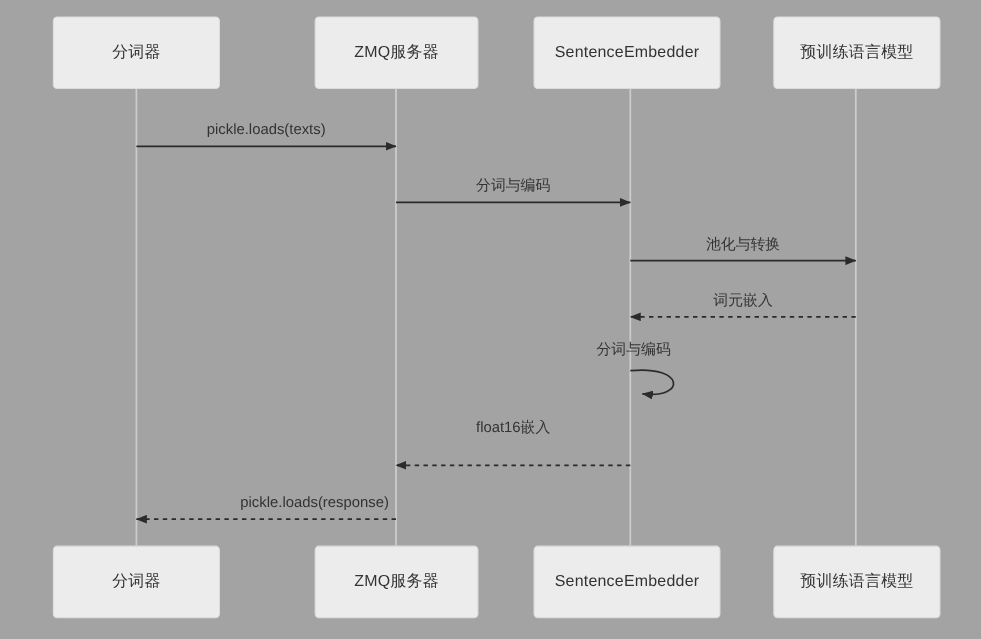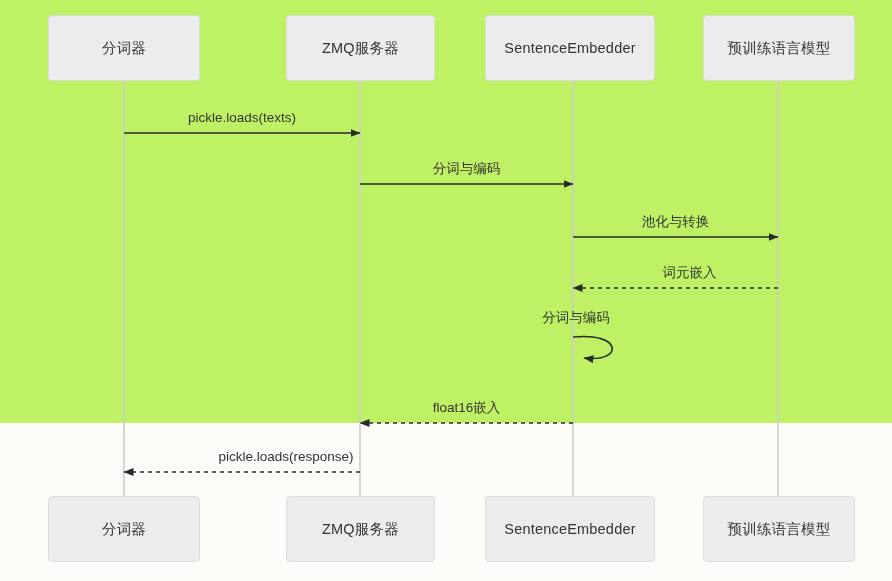--- a/index.html
+++ b/index.html
@@ -9,22 +9,22 @@
   body {
     width: 892px;
     height: 581px;
     background: #fdfcf8;
     font-family: "Liberation Sans", "DejaVu Sans", sans-serif;
     overflow: hidden;
   }
   #diagram {
     position: relative;
     width: 892px;
-    height: 423px;
-    background: #bef264;
+    height: 581px;
+    background: #a3a3a3;
   }
   svg.layer {
     position: absolute;
     top: 0;
     left: 0;
     width: 892px;
     height: 581px;
   }
   .participant-box {
     position: absolute;
@@ -108,19 +108,19 @@
         <span class="participant-label">SentenceEmbedder</span>
       </div>
       <div class="participant-box" style="left: 703px; top: 496px; width: 152px; height: 66px;">
         <span class="participant-label">预训练语言模型</span>
       </div>
     </div>
   <div id="labels">
       <div class="msg-label" style="left: 242px; top: 111px;">pickle.loads(texts)</div>
       <div class="msg-label" style="left: 466.5px; top: 162px;">分词与编码</div>
       <div class="msg-label" style="left: 675.5px; top: 215px;">池化与转换</div>
-      <div class="msg-label" style="left: 675.5px; top: 266px; margin-left: 14px;">词元嵌入</div>
+      <div class="msg-label" style="left: 675.5px; top: 266px;">词元嵌入</div>
       <div class="msg-label" style="left: 576px; top: 311px;">分词与编码</div>
-      <div class="msg-label" style="left: 466.5px; top: 401px;">float16嵌入</div>
+      <div class="msg-label" style="left: 466.5px; top: 382px;">float16嵌入</div>
       <div class="msg-label" style="left: 242px; top: 450px; margin-left: 44px;">pickle.loads(response)</div>
     </div>
 
 </div>
 
 </body></html>

